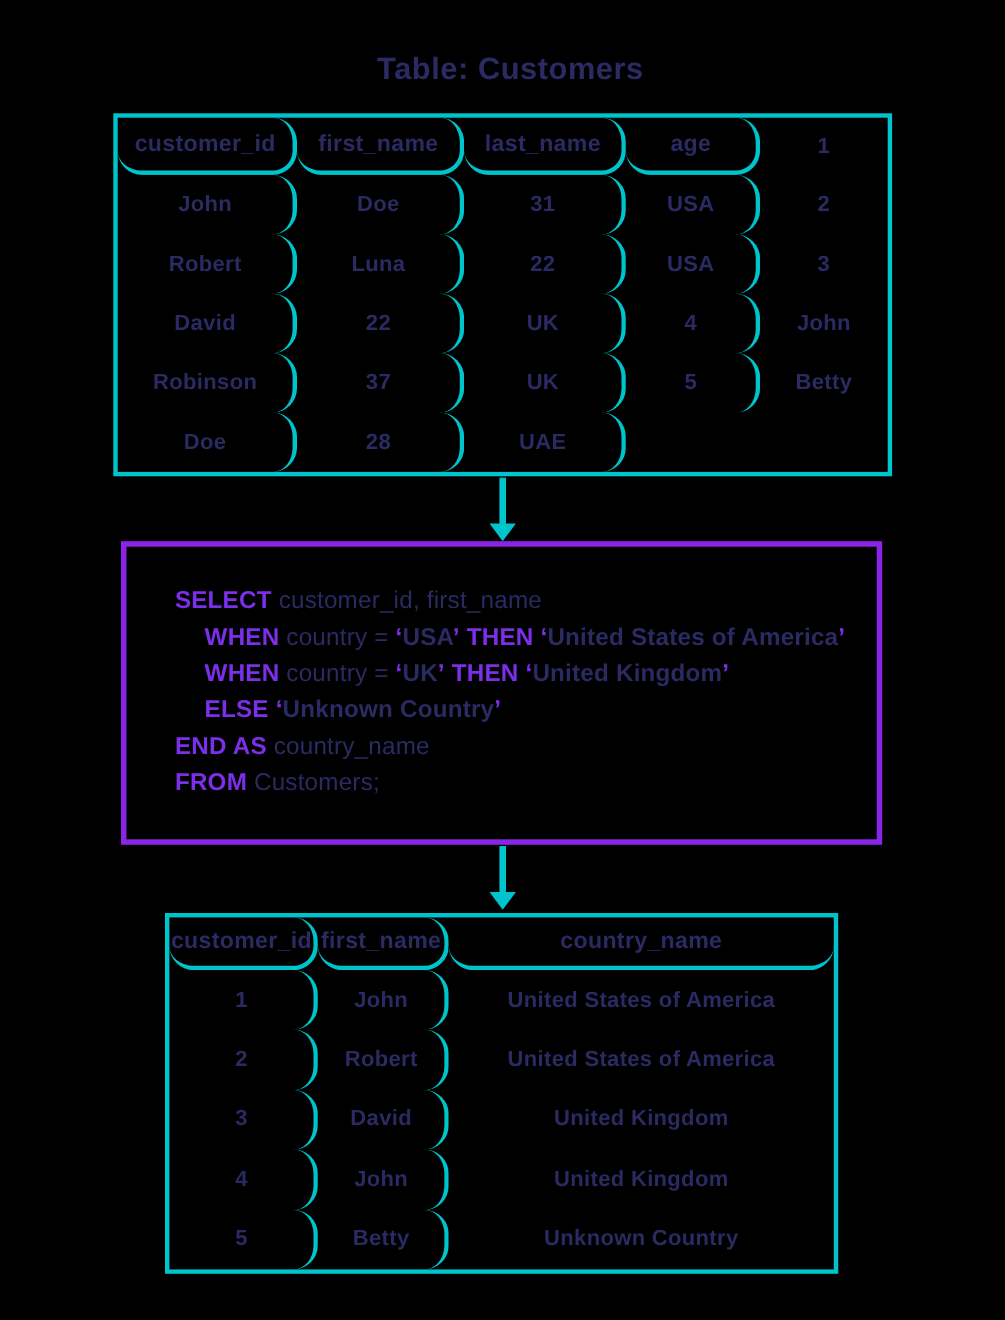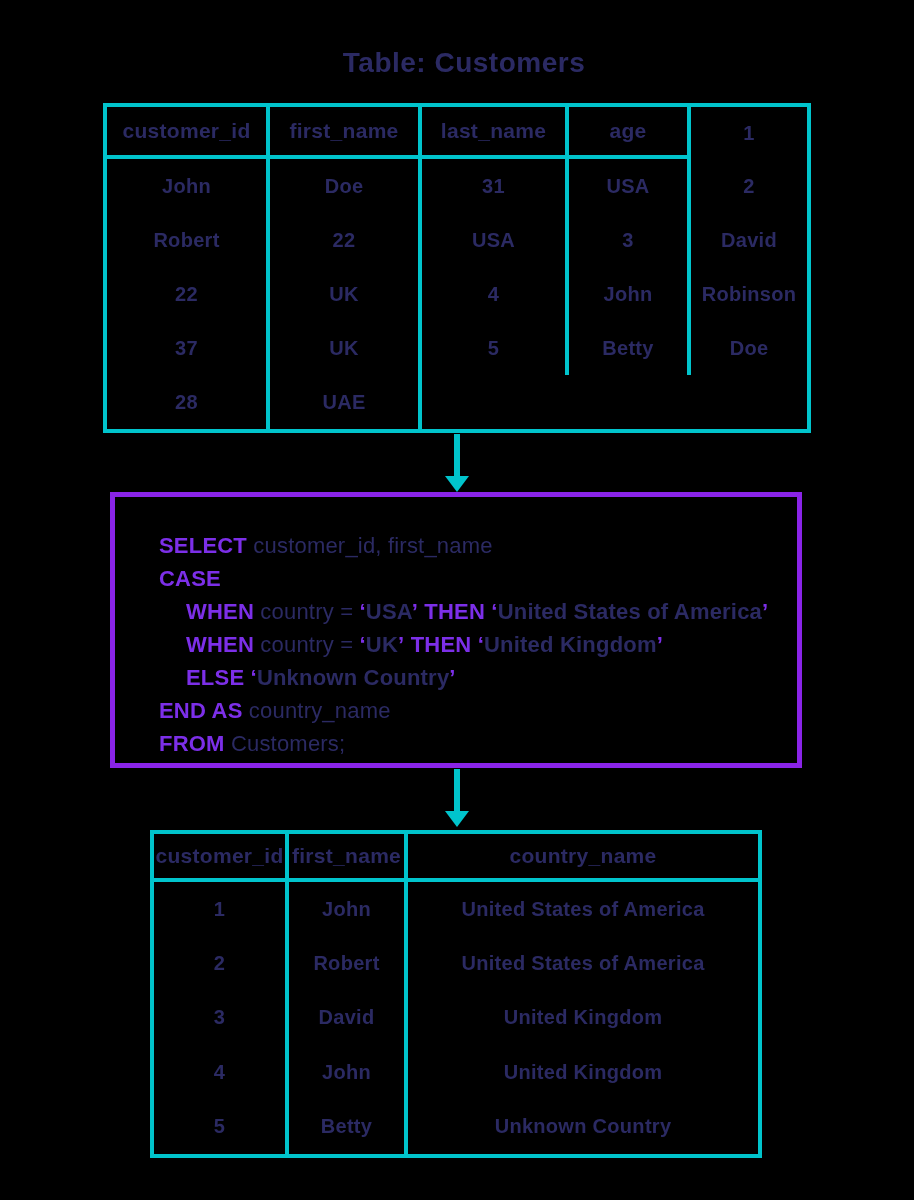--- a/index.html
+++ b/index.html
@@ -11,21 +11,21 @@
   .title{
     position:absolute;top:47px;left:7px;width:100%;text-align:center;
     font-size:28px;font-weight:700;color:var(--navy);letter-spacing:.5px;
   }
   .dtable{
     position:absolute;display:grid;border:4px solid var(--teal);
     box-sizing:border-box;color:var(--navy);
   }
   .dtable>div{
     display:flex;align-items:center;justify-content:center;
-    border-right:4px solid var(--teal);font-weight:700;letter-spacing:.3px;
+    border-right:4px solid var(--teal);font-weight:700;letter-spacing:.3px;border-radius:22px;
   }
   .table1{
     left:103px;top:103px;width:708px;height:330px;
     grid-template-columns:163px 152px 147px 122px 116px;
     grid-template-rows:52px repeat(5,1fr);
   }
   .table2{
     left:150px;top:830px;width:612px;height:328px;
     grid-template-columns:135px 119px 350px;
     grid-template-rows:48px repeat(5,1fr);
@@ -60,20 +60,21 @@
     <div class="th">first_name</div>
     <div class="th">last_name</div>
     <div class="th">age</div>
     <div class="td">1</div>
     <div class="td">John</div>
     <div class="td">Doe</div>
     <div class="td">31</div>
     <div class="td">USA</div>
     <div class="td">2</div>
     <div class="td">Robert</div>
+    <div class="td">Luna</div>
     <div class="td">22</div>
     <div class="td">USA</div>
     <div class="td">3</div>
     <div class="td">David</div>
     <div class="td">22</div>
     <div class="td">UK</div>
     <div class="td">4</div>
     <div class="td">John</div>
     <div class="td">Robinson</div>
     <div class="td">37</div>
@@ -87,21 +88,20 @@
 
 <div class="arrow arrow1">
   <svg width="30" height="58" viewBox="0 0 30 58" xmlns="http://www.w3.org/2000/svg">
     <rect x="12" y="0" width="6" height="44" fill="currentColor"></rect>
     <polygon points="3,42 27,42 15,58" fill="currentColor"></polygon>
   </svg>
 </div>
 
 <div class="sqlbox" id="sql-box">
     <div class="sql-line"><span class="tk-kw">SELECT</span><span class="tk-plain"> customer_id, first_name</span></div>
-    <div class="sql-line"><span class="tk-kw">CASE</span></div>
     <div class="sql-line ind"><span class="tk-kw">WHEN</span><span class="tk-plain"> country = </span><span class="tk-q">‘</span><span class="tk-str">USA</span><span class="tk-q">’</span><span class="tk-plain"> </span><span class="tk-kw">THEN</span><span class="tk-plain"> </span><span class="tk-q">‘</span><span class="tk-str">United States of America</span><span class="tk-q">’</span></div>
     <div class="sql-line ind"><span class="tk-kw">WHEN</span><span class="tk-plain"> country = </span><span class="tk-q">‘</span><span class="tk-str">UK</span><span class="tk-q">’</span><span class="tk-plain"> </span><span class="tk-kw">THEN</span><span class="tk-plain"> </span><span class="tk-q">‘</span><span class="tk-str">United Kingdom</span><span class="tk-q">’</span></div>
     <div class="sql-line ind"><span class="tk-kw">ELSE</span><span class="tk-plain"> </span><span class="tk-q">‘</span><span class="tk-str">Unknown Country</span><span class="tk-q">’</span></div>
     <div class="sql-line"><span class="tk-kw">END AS</span><span class="tk-plain"> country_name</span></div>
     <div class="sql-line"><span class="tk-kw">FROM</span><span class="tk-plain"> Customers;</span></div>
   </div>
 
 <div class="arrow arrow2">
   <svg width="30" height="58" viewBox="0 0 30 58" xmlns="http://www.w3.org/2000/svg">
     <rect x="12" y="0" width="6" height="44" fill="currentColor"></rect>

